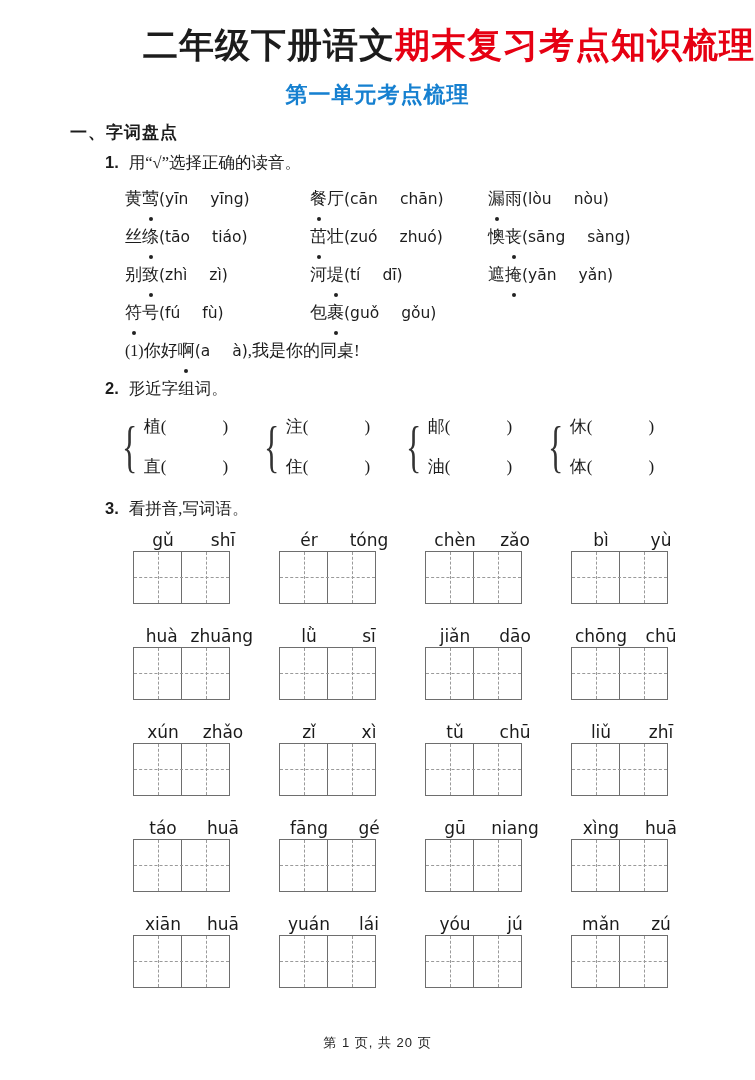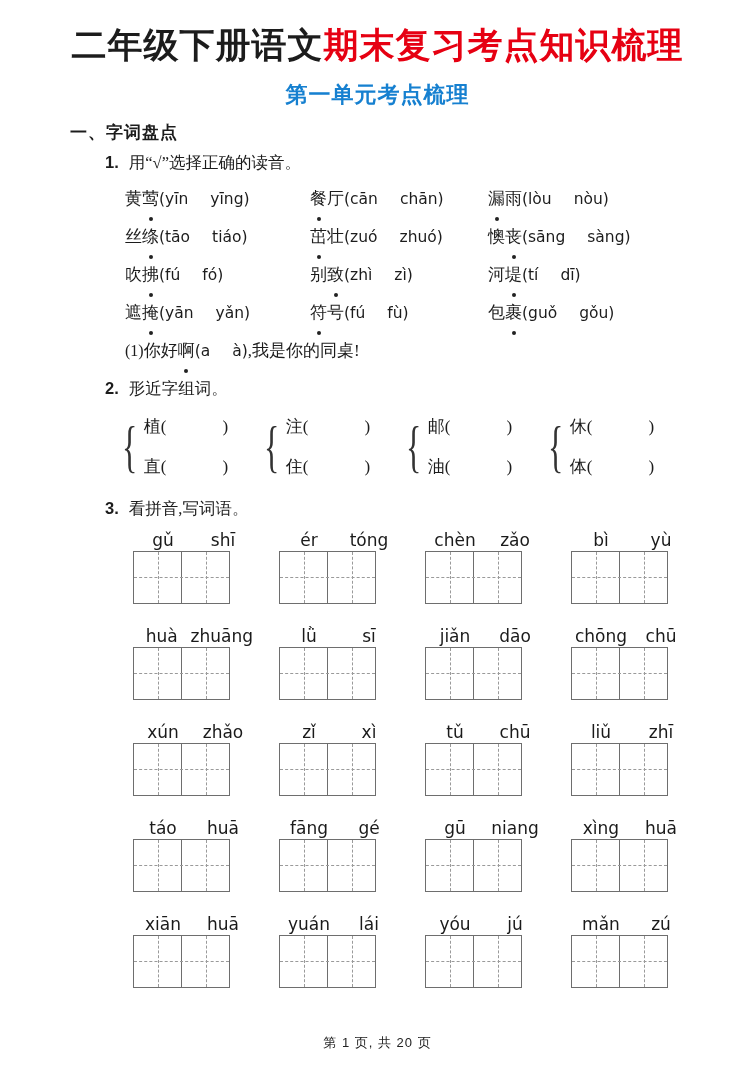--- a/index.html
+++ b/index.html
@@ -8,21 +8,21 @@
     position:relative;
     width:755px;height:1080px;
     overflow:hidden;
     background:#fff;
     color:#1c1c1c;
     font-family:"Liberation Serif",serif;
   }
   
   .title{
     padding-top:24px;
-    text-align:center;
+    text-align:right;
     font-size:35px;
     font-weight:700;
     letter-spacing:1px;
     line-height:1.25;
     font-family:"Liberation Serif",serif;
   }
   .title .t-red{color:#e60012;}
   .subtitle{
     margin-top:12px;
     text-align:center;
@@ -157,21 +157,20 @@
 
   <div class="item"><span class="num">1.</span><span>用“√”选择正确的读音。</span></div>
 
   <div class="word-list">
       <div class="word"><span class="zh">黄<span class="dotchar">莺</span></span><span class="py">(yīn<span class="pygap"></span>yīng)</span></div>
       <div class="word"><span class="zh"><span class="dotchar">餐</span>厅</span><span class="py">(cān<span class="pygap"></span>chān)</span></div>
       <div class="word"><span class="zh"><span class="dotchar">漏</span>雨</span><span class="py">(lòu<span class="pygap"></span>nòu)</span></div>
       <div class="word"><span class="zh">丝<span class="dotchar">绦</span></span><span class="py">(tāo<span class="pygap"></span>tiáo)</span></div>
       <div class="word"><span class="zh"><span class="dotchar">茁</span>壮</span><span class="py">(zuó<span class="pygap"></span>zhuó)</span></div>
       <div class="word"><span class="zh">懊<span class="dotchar">丧</span></span><span class="py">(sāng<span class="pygap"></span>sàng)</span></div>
-      <div class="word"><span class="zh">吹<span class="dotchar">拂</span></span><span class="py">(fú<span class="pygap"></span>fó)</span></div>
       <div class="word"><span class="zh">别<span class="dotchar">致</span></span><span class="py">(zhì<span class="pygap"></span>zì)</span></div>
       <div class="word"><span class="zh">河<span class="dotchar">堤</span></span><span class="py">(tí<span class="pygap"></span>dī)</span></div>
       <div class="word"><span class="zh">遮<span class="dotchar">掩</span></span><span class="py">(yān<span class="pygap"></span>yǎn)</span></div>
       <div class="word"><span class="zh"><span class="dotchar">符</span>号</span><span class="py">(fú<span class="pygap"></span>fù)</span></div>
       <div class="word"><span class="zh">包<span class="dotchar">裹</span></span><span class="py">(guǒ<span class="pygap"></span>gǒu)</span></div>
     </div>
 
   <div>
       <div class="sentence"><span class="sprefix">(1)</span><span class="zh">你好<span class="dotchar">啊</span></span><span class="py">(a<span class="pygap"></span>à)</span><span class="zh">,我是你的同桌!</span></div>
     </div>

